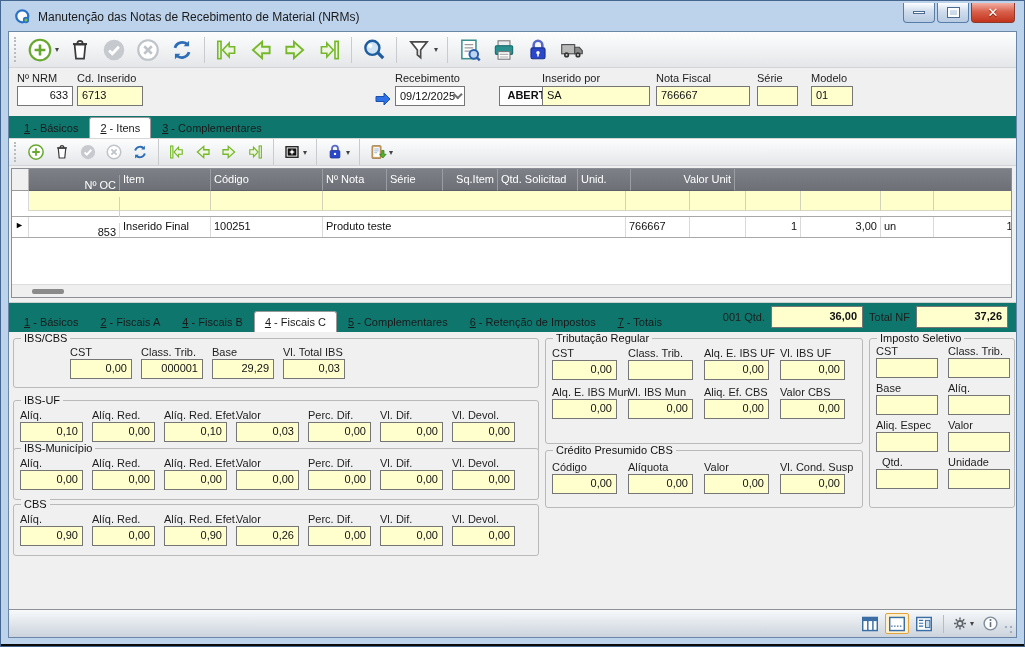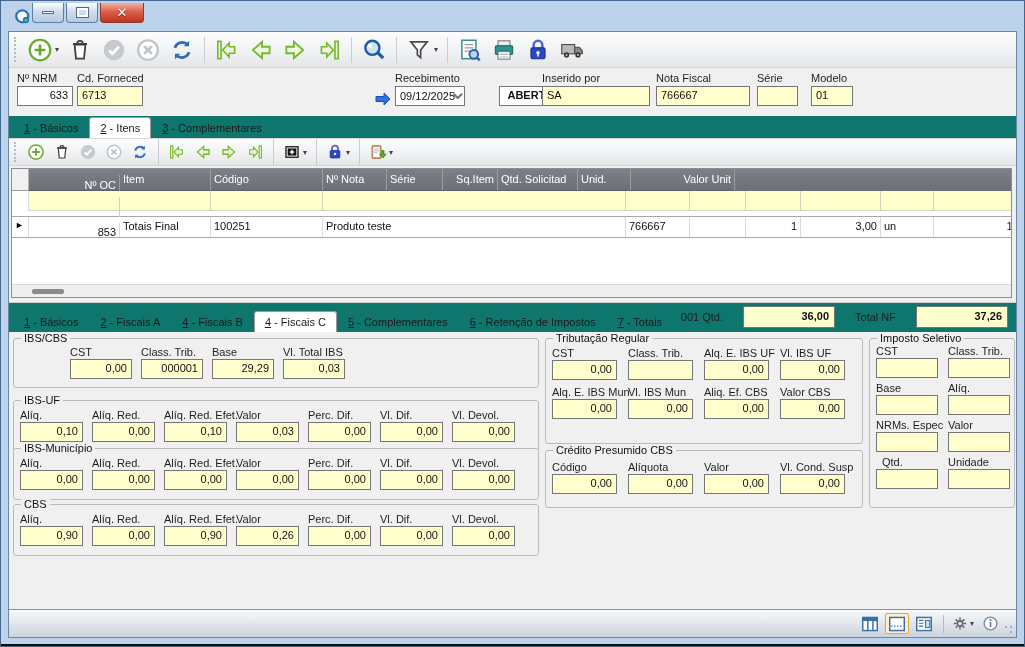--- a/index.html
+++ b/index.html
@@ -69,21 +69,21 @@
   .gfilter .c0 { background:#fff; border-right:1px solid #d9d9d9; }
   .gspacer { height:6px; background:#fff; border-bottom:1px solid #a8a8a8; }
   .gdata { background:#fff; height:21px; border-bottom:1px solid #a8a8a8; }
   .gdata .gc { border-right:1px solid #dadada; padding-top:3px; }
   .ta-r { text-align:right; }
   .rowmark { color:#000; font-size:9px; padding-left:3px; padding-top:4px; }
   .hscroll { position:absolute; left:0; right:0; bottom:0; height:13px; background:#efefef; border-top:1px solid #dcdcdc; }
   .hthumb { position:absolute; left:20px; top:4px; width:32px; height:5px; background:#8a8a8a; border-radius:2px; }
 
   
-  .totals { position:absolute; right:8px; top:3px; display:flex; align-items:center; gap:20px; }
+  .totals { position:absolute; right:8px; top:3px; display:flex; align-items:center; gap:6px; }
   .totlab { font-size:11px; color:#1e1e1e; white-space:nowrap; }
   .totbox { width:92px; height:22px; border:1px solid #767676; background:#ffffce; font-weight:bold; text-align:right; padding:3px 5px; }
 
   
   .panel { height:279px; background:#f0f0f0; position:relative; }
   .grp { position:absolute; border:1px solid #bababa; border-radius:3px; background:#f0f0f0; }
   .cap { position:absolute; top:-7px; left:7px; background:#f0f0f0; padding:0 3px; font-size:11px; white-space:nowrap; }
   .frow { display:flex; gap:9px; padding:12px 0 0 6px; }
   .fld { display:flex; flex-direction:column; }
   .w63 .fbox { width:63px; } .w63 { width:63px; }
@@ -106,20 +106,21 @@
 </head>
 <body>
 
 <div class="window">
   <div class="titlebar">
     <svg class="icon18" viewBox="0 0 24 24">
       <circle cx="11" cy="11" r="8" fill="#ffffff" stroke="#2a72c4" stroke-width="3"></circle>
       <circle cx="16" cy="16" r="4.2" fill="#2a72c4"></circle>
       <circle cx="16" cy="16" r="2" fill="#7ac143"></circle>
     </svg>
+    <span class="title-text">Manutenção das Notas de Recebimento de Material (NRMs)</span>
     <div class="winbtns">
       <div class="wbtn">
           <span class="glyph-min"></span>
         </div>
       <div class="wbtn">
           <span class="glyph-max"></span>
         </div>
       <div class="wbtn close">
           <span class="glyph-x">✕</span>
         </div>
@@ -238,21 +239,21 @@
           </svg>
       </button>
     </div>
 
     <div class="headerbar">
       <div class="hfld" style="left:8px;width:56px;">
         <span class="flab">Nº NRM</span>
         <div class="fbox white">633</div>
       </div>
       <div class="hfld" style="left:68px;width:66px;">
-        <span class="flab">Cd. Forneced</span>
+        <span class="flab">Cd. Inserido</span>
         <div class="fbox ta-l">6713</div>
       </div>
       <svg class="bluearrow" style="left:366px;" width="16" height="14" viewBox="0 0 16 14">
           <path d="M1 4.5h8V1l6 6-6 6V9.5H1z" fill="#2f72e8" stroke="#1b4fb0"></path>
         </svg>
       <div class="hfld" style="left:386px;width:70px;">
         <span class="flab">Recebimento</span>
         <div class="fbox white ta-l combo">
             <span>09/12/2025</span>
             <span class="chev"></span>
@@ -404,21 +405,21 @@
           <div class="gc c6"></div>
           <div class="gc c7"></div>
           <div class="gc c8"></div>
           <div class="gc c9"></div>
           <div class="gc c10"></div>
         </div>
         <div class="gspacer"></div>
         <div class="grow gdata">
           <div class="gc c0 rowmark">►</div>
           <div class="gc c1 ta-r">853</div>
-          <div class="gc c2">Totais Final</div>
+          <div class="gc c2">Inserido Final</div>
           <div class="gc c3">100251</div>
           <div class="gc c4">Produto teste</div>
           <div class="gc c5">766667</div>
           <div class="gc c6"></div>
           <div class="gc c7 ta-r">1</div>
           <div class="gc c8 ta-r">3,00</div>
           <div class="gc c9">un</div>
           <div class="gc c10 ta-r">12,42</div>
         </div>
         <div class="hscroll">
@@ -662,21 +663,21 @@
               <span class="flab">Base</span>
               <div class="fbox"></div>
             </div>
           <div class="fld w62">
               <span class="flab">Alíq.</span>
               <div class="fbox"></div>
             </div>
         </div>
         <div class="frow" style="gap:10px;padding-top:4px;">
           <div class="fld w62">
-              <span class="flab">NRMs. Espec</span>
+              <span class="flab">Aliq. Espec</span>
               <div class="fbox"></div>
             </div>
           <div class="fld w62">
               <span class="flab">Valor</span>
               <div class="fbox"></div>
             </div>
         </div>
         <div class="frow" style="gap:10px;padding-top:4px;">
           <div class="fld w62">
               <span class="flab" style="padding-left:6px;">Qtd.</span>

